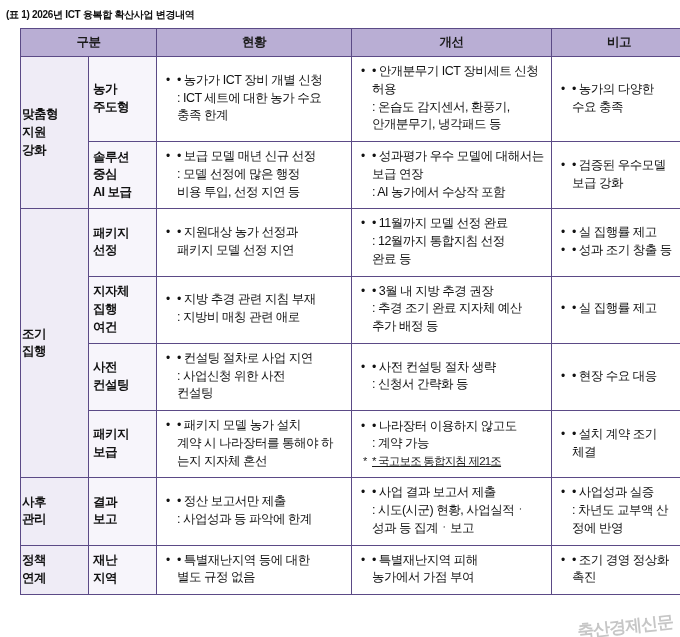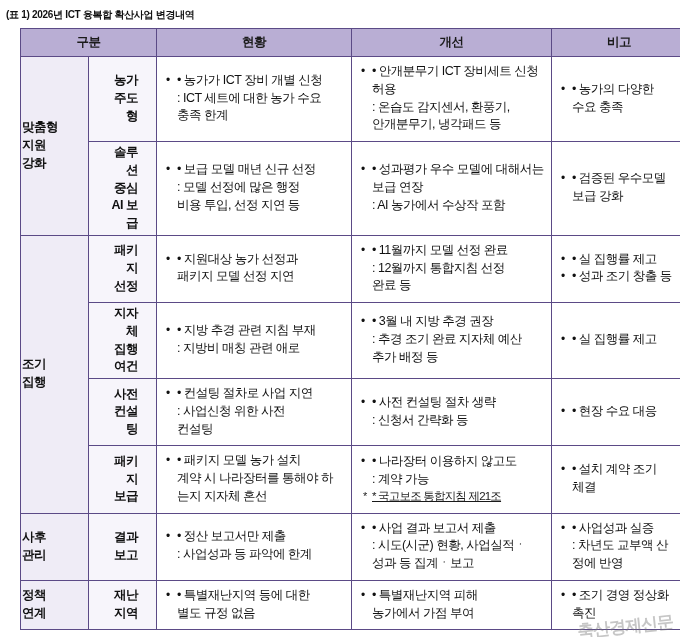--- a/index.html
+++ b/index.html
@@ -53,24 +53,24 @@
   }
   td.g1 {
     background: #efecf6;
     text-align: left;
     font-weight: bold;
     font-size: 13px;
     padding: 2px 1px;
   }
   td.g2 {
     background: #f7f5fb;
-    text-align: right;
+    text-align: left;
     font-weight: bold;
     font-size: 13px;
-    padding: 2px 18px;
+    padding: 2px 4px;
   }
   td.body {
     background: #ffffff;
     padding: 6px 7px 7px 9px;
     text-align: left;
   }
   .li {
     position: relative;
     padding-left: 11px;
     margin: 0;

